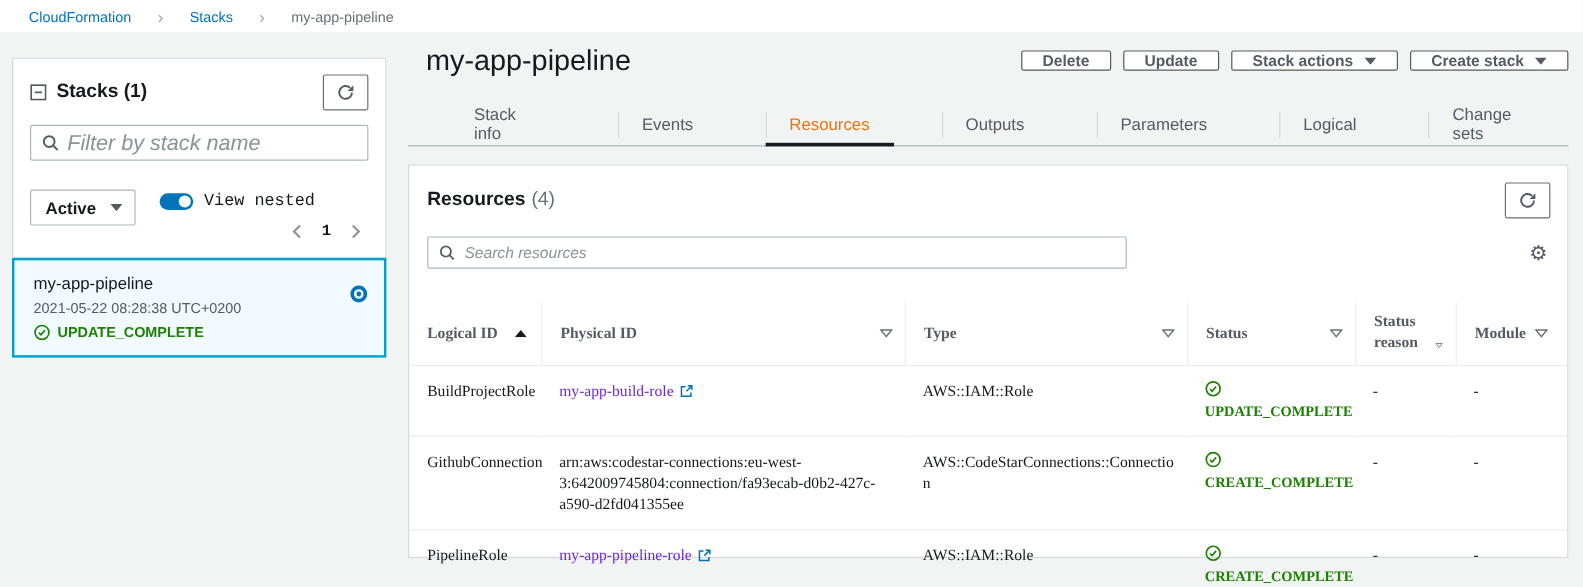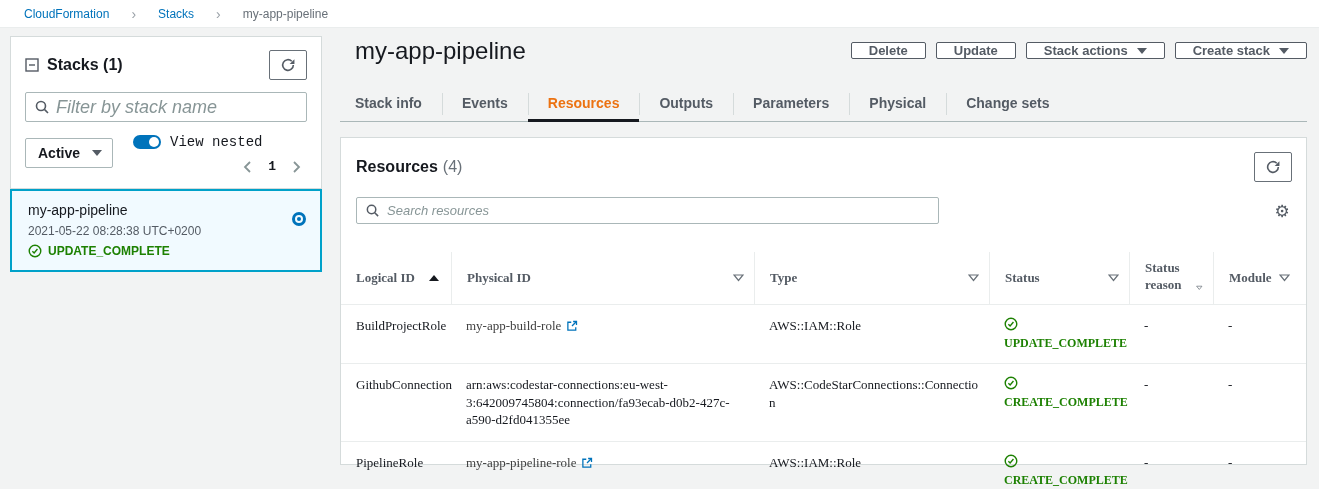--- a/index.html
+++ b/index.html
@@ -10,32 +10,32 @@
   
   .breadcrumb-bar { position:absolute; top:0; left:0; right:0; height:28px; background:#fff;
     border-bottom:1px solid #eaeded; display:flex; align-items:center; padding-left:24px;
     font-size:12px; gap:22px; }
   .crumb-link { color:#0073bb; cursor:pointer; }
   .crumb-current { color:#687078; }
   .crumb-sep { color:#99a0a7; font-size:14px; line-height:1; }
   .crumb-sep::after { content:"\203A"; }
 
   
-  .sidebar { position:absolute; left:10px; top:36px; width:312px; }
+  .sidebar { position:absolute; left:10px; top:48px; width:312px; }
   .sidebar-card { background:#fff; border:1px solid #d5dbdb; padding:13px 14px 14px 14px; }
   .sc-head { display:flex; align-items:center; }
   .sc-title { font-size:16px; font-weight:bold; margin-left:8px; }
   .icon-btn { margin-left:auto; width:38px; height:30px; background:#fff; border:1px solid #687078;
     border-radius:2px; display:flex; align-items:center; justify-content:center; cursor:pointer; }
   .input-wrap { position:relative; margin-top:12px; }
   .input-wrap svg { position:absolute; left:9px; top:7px; }
   .text-input { width:100%; height:30px; border:1px solid #aab7b8; border-radius:2px;
     padding:0 8px 0 30px; font-size:18px; font-family:"Liberation Sans", sans-serif; color:#16191f; outline:none; }
   .text-input::placeholder { font-style:italic; color:#879596; }
-  .sc-controls { margin-top:10px; display:flex; align-items:center; }
+  .sc-controls { margin-top:24px; display:flex; align-items:flex-start; }
   .select-btn { height:30px; background:#fff; border:1px solid #aab7b8; border-radius:2px;
     display:flex; align-items:center; gap:12px; padding:0 10px 0 12px; font-size:14px; font-weight:bold;
     color:#16191f; cursor:pointer; flex:none; }
   .sc-right { flex:1; display:flex; flex-direction:column;font-family:Liberation Mono, monospace; }
   .toggle-row { display:flex; align-items:center; gap:9px; margin-left:20px; margin-top:2px; }
   .toggle { width:28px; height:14px; border-radius:8px; background:#0073bb; position:relative; cursor:pointer; flex:none; }
   .toggle .knob { position:absolute; right:2px; top:2px; width:10px; height:10px; border-radius:50%; background:#fff; }
   .toggle-label { font-size:14px; }
   .pag-row { display:flex; align-items:center; gap:16px; justify-content:flex-end; margin-top:9px;
     padding-right:6px; font-size:13px; font-weight:bold; }
@@ -53,22 +53,22 @@
   
   .page-title { position:absolute; left:355px; top:37px; font-size:24px; font-weight:400; color:#16191f; }
   .header-buttons { position:absolute; right:12px; top:42px; display:flex; gap:10px; }
   .btn { height:17px; background:#fff; border:1px solid #545b64; border-radius:2px; font-size:13px;
     font-weight:bold; color:#545b64; display:flex; align-items:center; padding:0 17px; gap:9px; cursor:pointer;
     font-family:"Liberation Sans", sans-serif; }
 
   
   .tabs { position:absolute; left:340px; right:12px; top:86px; height:36px; display:flex;
     border-bottom:1px solid #aab7b8; padding-left:15px; }
-  .tab { display:flex; align-items:center; padding:0 20px; font-size:14px; font-weight:bold;
-    color:#545b64; position:relative; cursor:pointer; margin-bottom:-1px; border-bottom:3px solid transparent; }
+  .tab { display:flex; align-items:center; padding:0 20px; font-size:14px; font-weight:normal;
+    color:#545b64; position:relative; cursor:pointer; margin-bottom:-1px; border-bottom:3px solid transparent;margin-left:40px; }
   .tab:first-child { padding-left:0; }
   .tab + .tab::before { content:""; position:absolute; left:0; top:7px; height:22px; width:1px; background:#d5dbdb; }
   .tab.active { color:#ec7211; border-bottom-color:#16191f; }
 
   
   .res-card { position:absolute; left:340px; top:137px; width:967px; height:328px; background:#fff;
     border:1px solid #d5dbdb; }
   .res-head { display:flex; align-items:center; padding:14px 14px 0 15px; }
   .res-title { font-size:16px; font-weight:bold; }
   .res-count { font-size:16px; font-weight:400; color:#687078; margin-left:5px; }
@@ -85,21 +85,21 @@
     font-size:13px;font-family:Liberation Serif, serif; }
   .th { display:flex; align-items:center; min-height:48px; padding:8px 10px 8px 15px; color:#545b64;
     font-weight:bold; position:relative; cursor:pointer; }
   .th.bordered { border-left:1px solid #eaeded; }
   .th .push { margin-left:auto; }
   .th .ml { margin-left:14px; }
   .th-wrap-label { max-width:46px; line-height:1.3; }
   .th-end { align-items:flex-end; padding-bottom:10px; gap:7px; }
   .td { border-top:1px solid #eaeded; padding:12px 10px 12px 15px; display:block; line-height:1.35; }
   .td.wrap { overflow-wrap:break-word; word-break:break-word; }
-  .cell-link { color:#404040; text-decoration:none; cursor:pointer; overflow-wrap:break-word; }
+  .cell-link { color:#6d28d9; text-decoration:none; cursor:pointer; overflow-wrap:break-word; }
   .ext-icon { display:inline-block; vertical-align:-2px; margin-left:5px; }
   .status-td svg { display:block; margin-bottom:3px; }
   .status-td span { color:#1d8102; font-size:12px; font-weight:bold; }
 </style>
 </head>
 <body>
 
 <div class="page">
 
   <div class="breadcrumb-bar">
@@ -201,21 +201,21 @@
         </svg>
     </button>
   </div>
 
   <div class="tabs">
     <span class="tab">Stack info</span>
     <span class="tab">Events</span>
     <span class="tab active">Resources</span>
     <span class="tab">Outputs</span>
     <span class="tab">Parameters</span>
-    <span class="tab">Physical</span>
+    <span class="tab">Logical</span>
     <span class="tab">Change sets</span>
   </div>
 
   <div class="res-card">
     <div class="res-head">
       <span class="res-title">Resources</span>
       <span class="res-count">(4)</span>
       <button class="icon-btn">
         <span style="display:flex;">
           <svg width="16" height="16" viewBox="0 0 24 24">

